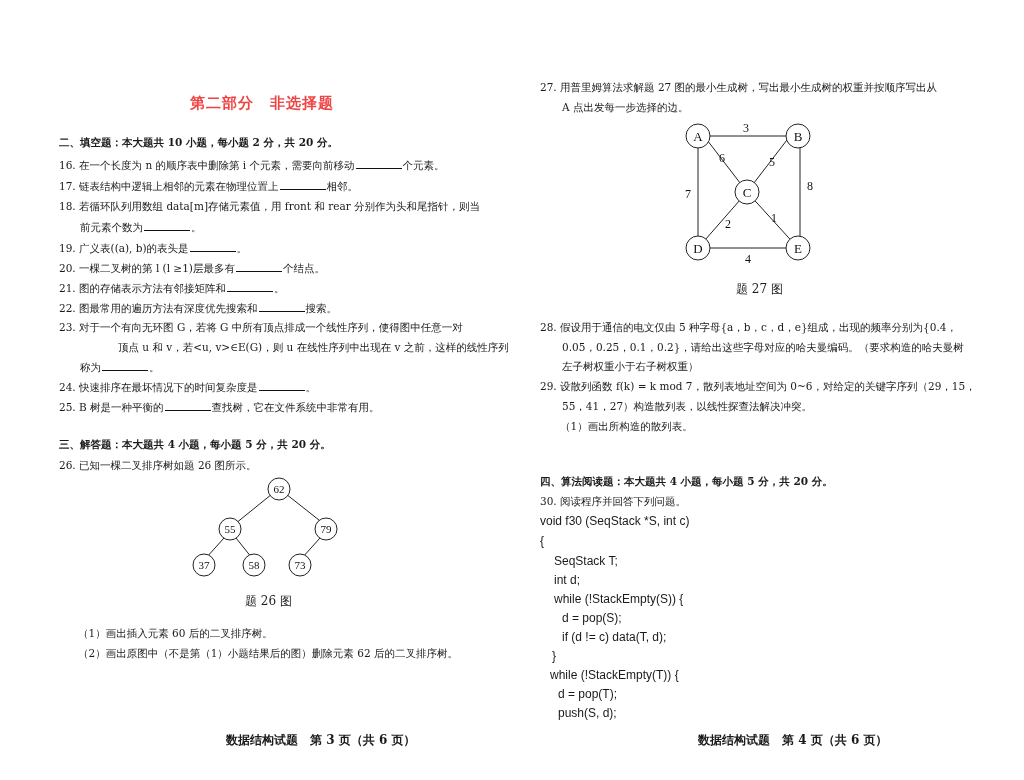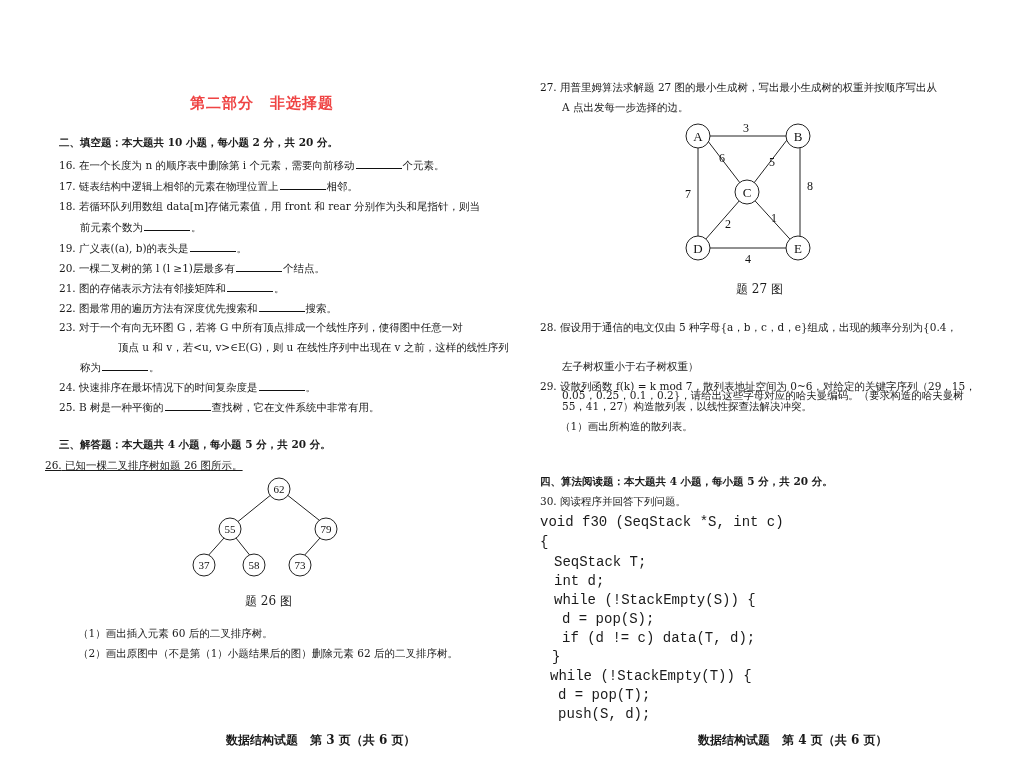--- a/index.html
+++ b/index.html
@@ -17,21 +17,21 @@
     .title {
       font-family: "DejaVu Sans", "Liberation Sans", sans-serif;
       font-weight: bold; font-size: 15px; letter-spacing: 1px;
       color: #ef4444;
     }
     .line { font-size: 10.5px; line-height: 14px; }
     .bold { font-weight: bold; }
     .blank { display: inline-block; border-bottom: 1.2px solid #111; width: 46px; height: 11px; vertical-align: baseline; margin: 0 1px; }
     .caption { font-size: 12px; }
     .footer { font-size: 12px; font-weight: bold; margin-left: 46px; }
-    .code { font-family: Liberation Mono, monospace; font-size: 14px; }
+    .code { font-family: Liberation Sans, sans-serif; font-size: 12px; }
     svg text { font-family: "Liberation Serif", "DejaVu Serif", serif; }
   </style>
 </head>
 <body>
 
 <div class="page left">
   <div class="abs title" style="left:190px; top:94px;">第二部分　非选择题</div>
 
   <div class="abs line bold" style="left:59px; top:135px;">二、填空题：本大题共 10 小题，每小题 2 分，共 20 分。</div>
 
@@ -79,21 +79,21 @@
   <div class="abs line" style="left:59px; top:379px;">
     <span>24.</span>
     <span>快速排序在最坏情况下的时间复杂度是</span><span class="blank"></span><span>。</span>
   </div>
   <div class="abs line" style="left:59px; top:399px;">
     <span>25.</span>
     <span>B 树是一种平衡的</span><span class="blank"></span><span>查找树，它在文件系统中非常有用。</span>
   </div>
 
   <div class="abs line bold" style="left:59px; top:437px;">三、解答题：本大题共 4 小题，每小题 5 分，共 20 分。</div>
-  <div class="abs line" style="left:45px; top:458px;text-decoration:underline;">
+  <div class="abs line" style="left:59px; top:458px;">
     <span>26.</span>
     <span>已知一棵二叉排序树如题 26 图所示。</span>
   </div>
 
   <svg class="abs" style="left:180px; top:476px;" width="160" height="110" viewBox="0 0 160 110">
     <g stroke="#222" stroke-width="1" fill="none">
       <line x1="92" y1="18" x2="50" y2="52"></line>
       <line x1="106" y1="18" x2="144" y2="48"></line>
       <line x1="44" y1="62" x2="26" y2="82"></line>
       <line x1="56" y1="62" x2="72" y2="82"></line>
@@ -162,21 +162,21 @@
       <text x="94" y="104">1</text>
       <text x="68" y="145">4</text>
     </g>
   </svg>
   <div class="abs caption" style="left:224px; top:281px;">题 27 图</div>
 
   <div class="abs line" style="left:28px; top:320px;">
     <span>28.</span>
     <span>假设用于通信的电文仅由 5 种字母{a，b，c，d，e}组成，出现的频率分别为{0.4，</span>
   </div>
-  <div class="abs line" style="left:50px; top:340px;margin-top:48px;">0.05，0.25，0.1，0.2}，请给出这些字母对应的哈夫曼编码。（要求构造的哈夫曼树</div>
+  <div class="abs line" style="left:50px; top:340px;">0.05，0.25，0.1，0.2}，请给出这些字母对应的哈夫曼编码。（要求构造的哈夫曼树</div>
   <div class="abs line" style="left:50px; top:359px;">左子树权重小于右子树权重）</div>
 
   <div class="abs line" style="left:28px; top:379px;">
     <span>29.</span>
     <span>设散列函数 f(k) = k mod 7，散列表地址空间为 0~6，对给定的关键字序列（29，15，</span>
   </div>
   <div class="abs line" style="left:50px; top:399px;">55，41，27）构造散列表，以线性探查法解决冲突。</div>
   <div class="abs line" style="left:48px; top:419px;">（1）画出所构造的散列表。</div>
 
   <div class="abs line bold" style="left:28px; top:474px;">四、算法阅读题：本大题共 4 小题，每小题 5 分，共 20 分。</div>

